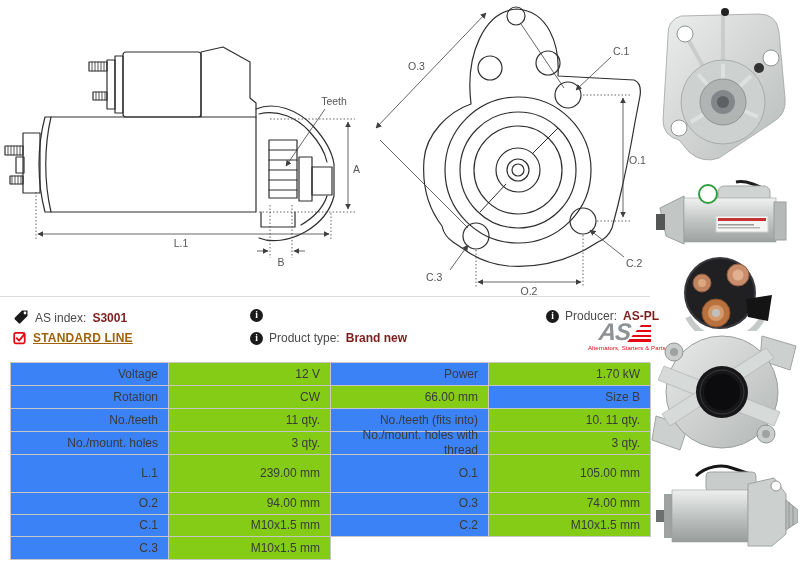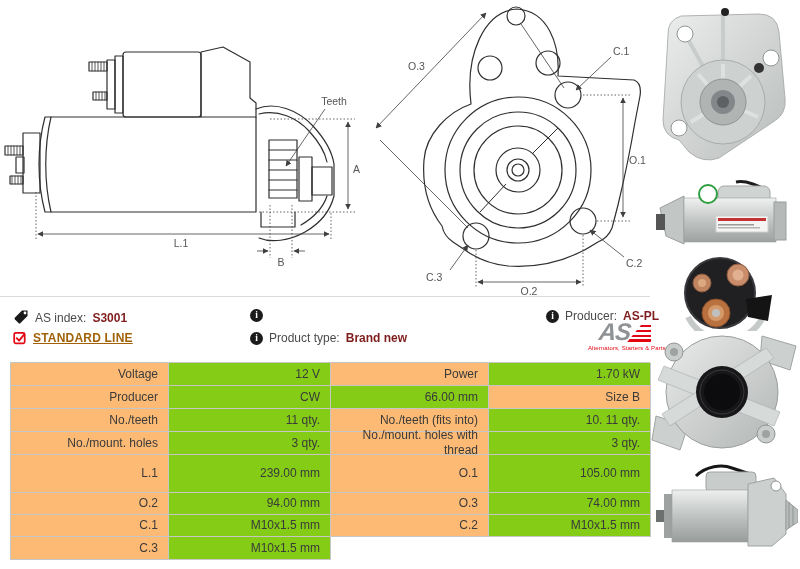--- a/index.html
+++ b/index.html
@@ -32,21 +32,21 @@
 
   
   .spec-table { position:absolute; left:10px; top:362px; width:640px;
                 display:grid; grid-template-columns:158px 162px 158px 162px;
                 grid-template-rows:23px 23px 23px 23px 38px 22px 22px 23px;
                 border-top:1px solid #c6c6c6; border-left:1px solid #c6c6c6;
                 font-size:12px; color:#3a3a3a; box-sizing:border-box; }
   .cell { border-right:1px solid #c6c6c6; border-bottom:1px solid #c6c6c6;
           display:flex; align-items:center; justify-content:flex-end;
           text-align:right; padding:1px 10px 1px 6px; box-sizing:border-box; line-height:1.25; }
-  .lab { background:#fdba74; }
+  .lab { background:#3b82f6; }
   .val { background:#84cc16; }
 
   
   .photo { position:absolute; }
 </style>
 </head>
 <body>
 
 <div class="page">
 
@@ -215,21 +215,21 @@
     </div>
     <div class="as-logo-tagline">Alternators, Starters &amp; Parts</div>
   </div>
 
   <div class="spec-table">
     <div class="cell lab">Voltage</div>
     <div class="cell val">12 V</div>
     <div class="cell lab">Power</div>
     <div class="cell val">1.70 kW</div>
 
-    <div class="cell lab">Producer</div>
+    <div class="cell lab">Rotation</div>
     <div class="cell val">CW</div>
     <div class="cell val">66.00 mm</div>
 
     <div class="cell lab">Size B</div>
     <div class="cell lab">No./teeth</div>
     <div class="cell val">11 qty.</div>
 
     <div class="cell lab">No./teeth (fits into)</div>
     <div class="cell val">10. 11 qty.</div>
     <div class="cell lab">No./mount. holes</div>

